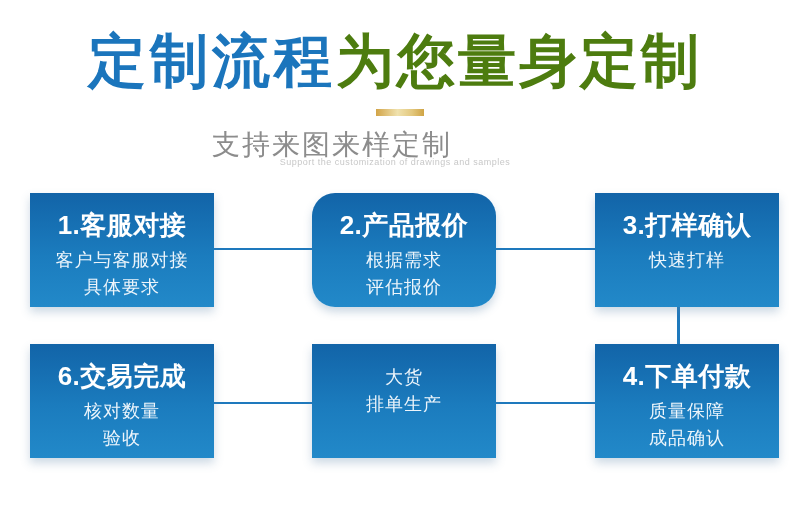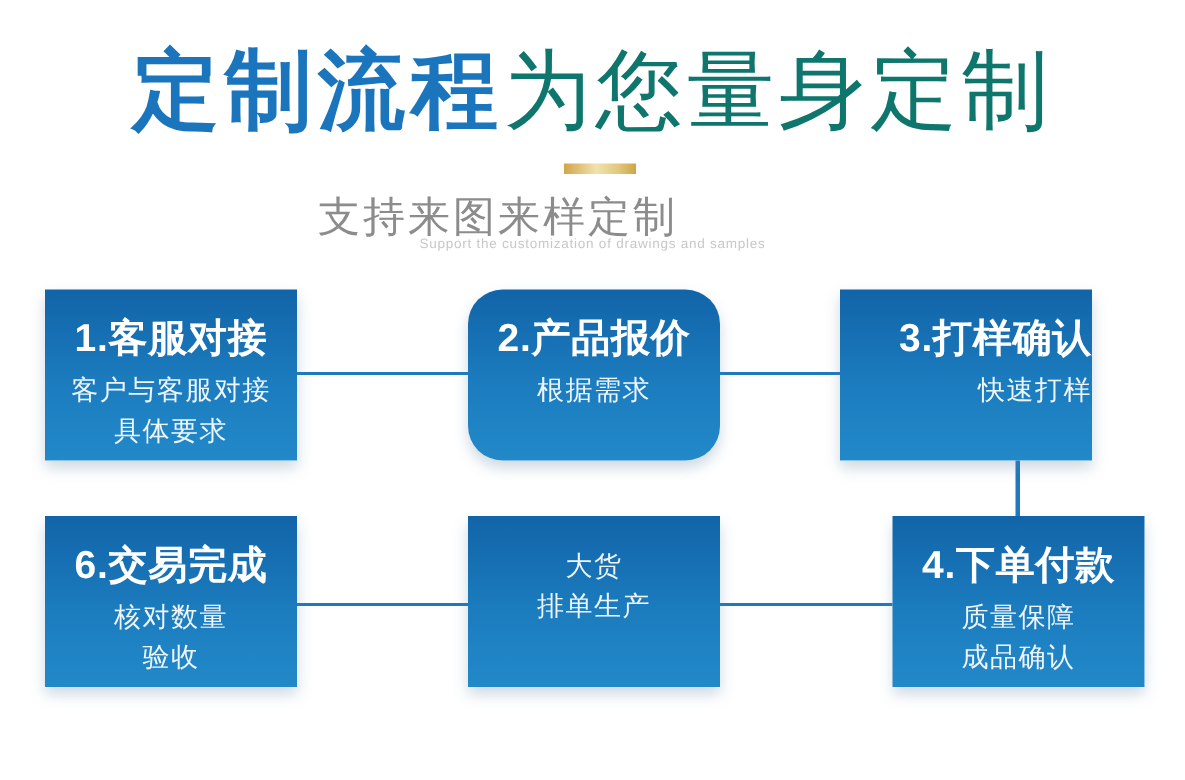--- a/index.html
+++ b/index.html
@@ -21,22 +21,22 @@
     line-height: 62px;
     white-space: nowrap;
     letter-spacing: 2px;
   }
   .title .hl {
     color: #1b75bc;
     font-weight: 800;
     letter-spacing: 4px;
   }
   .title .rest {
-    color: #0f766e;
-    font-weight: 400;
+    color: #4d7c0f;
+    font-weight: 700;
     letter-spacing: 3px;
   }
   .gold-bar {
     position: absolute;
     left: 376px;
     top: 109px;
     width: 48px;
     height: 7px;
     background: linear-gradient(90deg, #d2a448 0%, #f0e2ae 45%, #e3c87e 75%, #cfa445 100%);
   }
@@ -57,21 +57,21 @@
     width: 790px;
     text-align: center;
     font-size: 9px;
     letter-spacing: 0.5px;
     color: #c8c8c8;
   }
 
   
   .step-box {
     position: absolute;
-    width: 168px;
+    width: 184px;
     height: 114px;
     background: linear-gradient(180deg, #1264a8 0%, #1b7cbe 55%, #2289c9 100%);
     box-shadow: 0 5px 9px rgba(90, 130, 165, 0.30);
     color: #ffffff;
     text-align: center;
     padding-top: 15px;
   }
   .step-box h3 {
     font-size: 26px;
     font-weight: 700;
@@ -82,21 +82,21 @@
   .step-box p {
     font-size: 18px;
     line-height: 27px;
     color: #edf5fb;
     letter-spacing: 1px;
   }
   .step-box p:first-of-type { margin-top: 5px; }
 
   .pos-r1c1 { left: 30px;  top: 193px; }
   .pos-r1c2 { left: 312px; top: 193px; border-radius: 23px; }
-  .pos-r1c3 { left: 560px; top: 193px; text-align: right; }
+  .pos-r1c3 { left: 595px; top: 193px; }
   .pos-r2c1 { left: 30px;  top: 344px; }
   .pos-r2c2 { left: 312px; top: 344px; }
   .pos-r2c3 { left: 595px; top: 344px; }
 
   
   .connector { position: absolute; background: #1e79bd; }
   .conn-r1a { left: 198px; top: 248px; width: 114px; height: 2px; }
   .conn-r1b { left: 480px; top: 248px; width: 115px; height: 2px; }
   .conn-r2a { left: 198px; top: 402px; width: 114px; height: 2px; }
   .conn-r2b { left: 480px; top: 402px; width: 115px; height: 2px; }
@@ -122,20 +122,21 @@
 
   <div class="step-box pos-r1c1">
     <h3>1.客服对接</h3>
     <p>客户与客服对接</p>
     <p>具体要求</p>
   </div>
 
   <div class="step-box pos-r1c2">
     <h3>2.产品报价</h3>
     <p>根据需求</p>
+    <p>评估报价</p>
   </div>
 
   <div class="step-box pos-r1c3">
     <h3>3.打样确认</h3>
     <p>快速打样</p>
   </div>
 
   <div class="step-box pos-r2c1">
     <h3>6.交易完成</h3>
     <p>核对数量</p>

